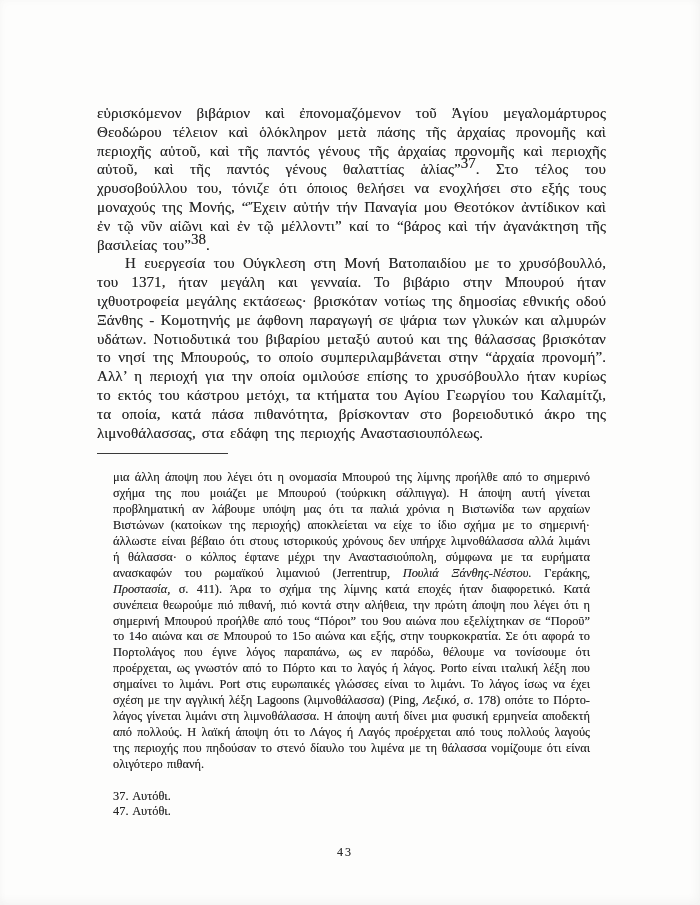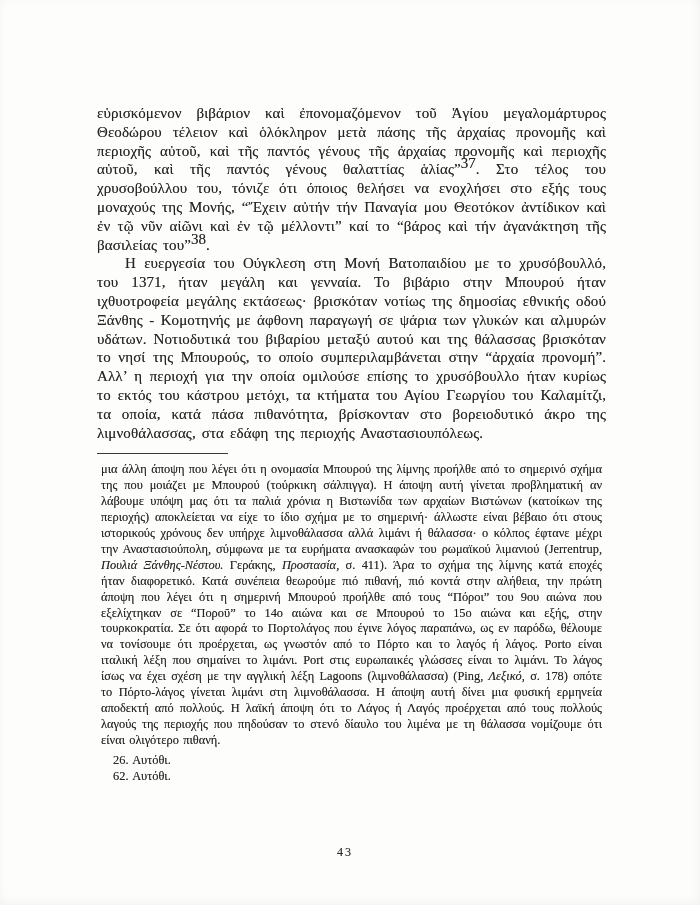--- a/index.html
+++ b/index.html
@@ -47,21 +47,21 @@
     border-top: 1.4px solid #3a3a3a;
     margin: 11px 0 8px 0;
   }
   .footnotes {
     font-size: 12.4px;
     line-height: 15.9px;
     text-align: justify;
     word-spacing: 1.2px;
     text-shadow: 0 0 0.4px rgba(40,40,40,0.5);
   }
-  .fn-cont { margin: 4px; }
+  .fn-cont { margin: 16px; }
   .fn-item { margin: 0; text-indent: 16px; }
   .footnotes em { font-style: italic; }
   .page-number {
     position: absolute;
     left: 0;
     top: 845px;
     width: 690px;
     text-align: center;
     font-size: 12px;
     letter-spacing: 2px;
@@ -78,22 +78,22 @@
 
     <p class="body-para"><span>εὑρισκόμενον βιβάριον καὶ ἐπονομαζόμενον τοῦ Ἁγίου μεγαλομάρτυρος Θεοδώρου τέλειον καὶ ὁλόκληρον μετὰ πάσης τῆς ἀρχαίας προνομῆς καὶ περιοχῆς αὐτοῦ, καὶ τῆς παντός γένους τῆς ἀρχαίας προνομῆς καὶ περιοχῆς αὐτοῦ, καὶ τῆς παντός γένους θαλαττίας ἁλίας”</span><sup class="fn-ref">37</sup><span>. Στο τέλος του χρυσοβούλλου του, τόνιζε ότι όποιος θελήσει να ενοχλήσει στο εξής τους μοναχούς της Μονής, “Ἔχειν αὐτήν τήν Παναγία μου Θεοτόκον ἀντίδικον καὶ ἐν τῷ νῦν αἰῶνι καὶ ἐν τῷ μέλλοντι” καί το “βάρος καὶ τήν ἀγανάκτηση τῆς βασιλείας του”</span><sup class="fn-ref">38</sup><span>.</span></p>
 
     <p class="body-para indent">Η ευεργεσία του Ούγκλεση στη Μονή Βατοπαιδίου με το χρυσόβουλλό, του 1371, ήταν μεγάλη και γενναία. Το βιβάριο στην Μπουρού ήταν ιχθυοτροφεία μεγάλης εκτάσεως· βρισκόταν νοτίως της δημοσίας εθνικής οδού Ξάνθης - Κομοτηνής με άφθονη παραγωγή σε ψάρια των γλυκών και αλμυρών υδάτων. Νοτιοδυτικά του βιβαρίου μεταξύ αυτού και της θάλασσας βρισκόταν το νησί της Μπουρούς, το οποίο συμπεριλαμβάνεται στην “ἀρχαία προνομή”. Αλλ’ η περιοχή για την οποία ομιλούσε επίσης το χρυσόβουλλο ήταν κυρίως το εκτός του κάστρου μετόχι, τα κτήματα του Αγίου Γεωργίου του Καλαμίτζι, τα οποία, κατά πάσα πιθανότητα, βρίσκονταν στο βορειοδυτικό άκρο της λιμνοθάλασσας, στα εδάφη της περιοχής Αναστασιουπόλεως.</p>
 
     <div class="footnote-sep"></div>
 
     <div class="footnotes">
       <p class="fn-cont"><span>μια άλλη άποψη που λέγει ότι η ονομασία Μπουρού της λίμνης προήλθε από το σημερινό σχήμα της που μοιάζει με Μπουρού (τούρκικη σάλπιγγα). Η άποψη αυτή γίνεται προβληματική αν λάβουμε υπόψη μας ότι τα παλιά χρόνια η Βιστωνίδα των αρχαίων Βιστώνων (κατοίκων της περιοχής) αποκλείεται να είχε το ίδιο σχήμα με το σημερινή· άλλωστε είναι βέβαιο ότι στους ιστορικούς χρόνους δεν υπήρχε λιμνοθάλασσα αλλά λιμάνι ή θάλασσα· ο κόλπος έφτανε μέχρι την Αναστασιούπολη, σύμφωνα με τα ευρήματα ανασκαφών του ρωμαϊκού λιμανιού (Jerrentrup, </span><em>Πουλιά Ξάνθης-Νέστου.</em><span> Γεράκης, </span><em>Προστασία</em><span>, σ. 411). Άρα το σχήμα της λίμνης κατά εποχές ήταν διαφορετικό. Κατά συνέπεια θεωρούμε πιό πιθανή, πιό κοντά στην αλήθεια, την πρώτη άποψη που λέγει ότι η σημερινή Μπουρού προήλθε από τους “Πόροι” του 9ου αιώνα που εξελίχτηκαν σε “Ποροῦ” το 14ο αιώνα και σε Μπουρού το 15ο αιώνα και εξής, στην τουρκοκρατία. Σε ότι αφορά το Πορτολάγος που έγινε λόγος παραπάνω, ως εν παρόδω, θέλουμε να τονίσουμε ότι προέρχεται, ως γνωστόν από το Πόρτο και το λαγός ή λάγος. Porto είναι ιταλική λέξη που σημαίνει το λιμάνι. Port στις ευρωπαικές γλώσσες είναι το λιμάνι. Το λάγος ίσως να έχει σχέση με την αγγλική λέξη Lagoons (λιμνοθάλασσα) (Ping, </span><em>Λεξικό</em><span>, σ. 178) οπότε το Πόρτο-λάγος γίνεται λιμάνι στη λιμνοθάλασσα. Η άποψη αυτή δίνει μια φυσική ερμηνεία αποδεκτή από πολλούς. Η λαϊκή άποψη ότι το Λάγος ή Λαγός προέρχεται από τους πολλούς λαγούς της περιοχής που πηδούσαν το στενό δίαυλο του λιμένα με τη θάλασσα νομίζουμε ότι είναι ολιγότερο πιθανή.</span></p>
 
-      <p class="fn-item"><span>26.</span> <span>Αυτόθι.</span></p>
+      <p class="fn-item"><span>37.</span> <span>Αυτόθι.</span></p>
 
-      <p class="fn-item"><span>62.</span> <span>Αυτόθι.</span></p>
+      <p class="fn-item"><span>47.</span> <span>Αυτόθι.</span></p>
     </div>
 
   </div>
 
   <div class="page-number">43</div>
 
 </div>
 
 </body></html>

